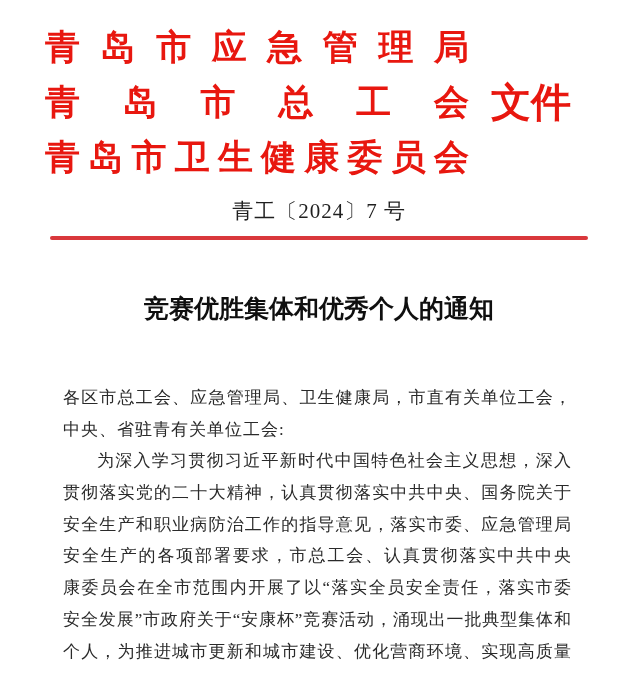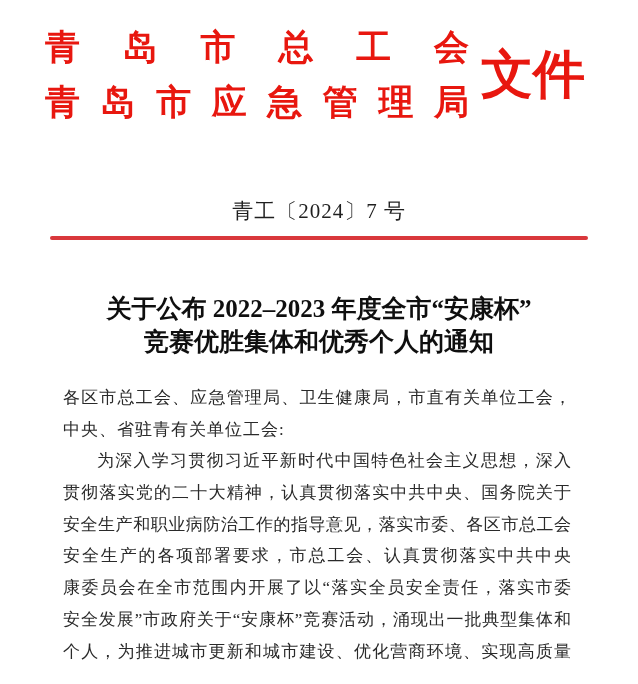--- a/index.html
+++ b/index.html
@@ -32,24 +32,24 @@
     font-weight: 700;
     color: var(--red);
     line-height: 55px;
     height: 55px;
     text-align: justify;
     text-align-last: justify;
     white-space: nowrap;
     letter-spacing: 0;
   }
   .doc-type {
-    font-size: 52px;
+    font-size: 40px;
     font-weight: 700;
     color: var(--red);
-    margin-left: 12px;
+    margin-left: 22px;
     white-space: nowrap;
     line-height: 1;
   }
   
   .doc-number {
     position: absolute;
     top: 197px;
     left: 0;
     width: 100%;
     text-align: center;
@@ -103,40 +103,40 @@
   }
   .body-line.indent { text-indent: 2em; }
 </style>
 </head>
 <body>
 
 <div class="page">
 
   <div class="header">
     <div class="agency-col">
+        <div class="agency-line">青岛市应急管理局</div>
         <div class="agency-line">青岛市总工会</div>
-        <div class="agency-line">青岛市应急管理局</div>
+        <div class="agency-line">青岛市卫生健康委员会</div>
       </div>
     <div class="doc-type">文件</div>
   </div>
 
   <div class="doc-number">青工〔2024〕7 号</div>
 
   <div class="red-rule"></div>
 
   <div class="title">
-    <div>关于公布 2022–2023 年度全市“安康杯”</div>
     <div>竞赛优胜集体和优秀个人的通知</div>
   </div>
 
   <div class="body-text">
       <div class="body-line fill">各区市总工会、应急管理局、卫生健康局，市直有关单位工会，</div>
       <div class="body-line">中央、省驻青有关单位工会:</div>
       <div class="body-line fill indent">为深入学习贯彻习近平新时代中国特色社会主义思想，深入</div>
       <div class="body-line fill">贯彻落实党的二十大精神，认真贯彻落实中共中央、国务院关于</div>
-      <div class="body-line fill">安全生产和职业病防治工作的指导意见，落实市委、各区市总工会</div>
+      <div class="body-line fill">安全生产和职业病防治工作的指导意见，落实市委、应急管理局</div>
       <div class="body-line fill">安全生产的各项部署要求，市总工会、认真贯彻落实中共中央</div>
       <div class="body-line fill">康委员会在全市范围内开展了以“落实全员安全责任，落实市委</div>
       <div class="body-line fill">安全发展”市政府关于“安康杯”竞赛活动，涌现出一批典型集体和</div>
       <div class="body-line fill">个人，为推进城市更新和城市建设、优化营商环境、实现高质量</div>
     </div>
 
 </div>
 
 </body></html>

